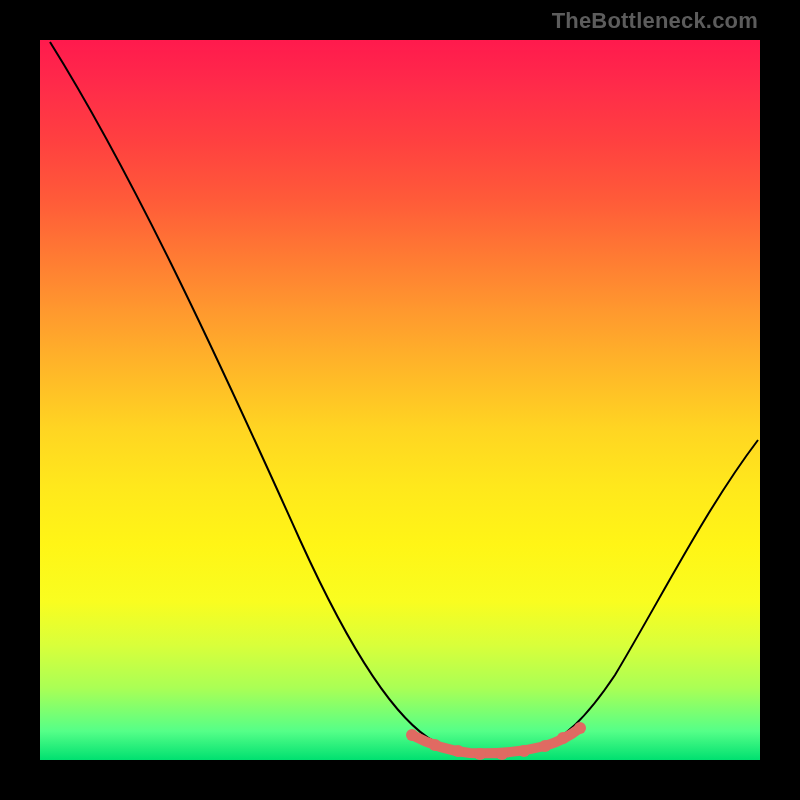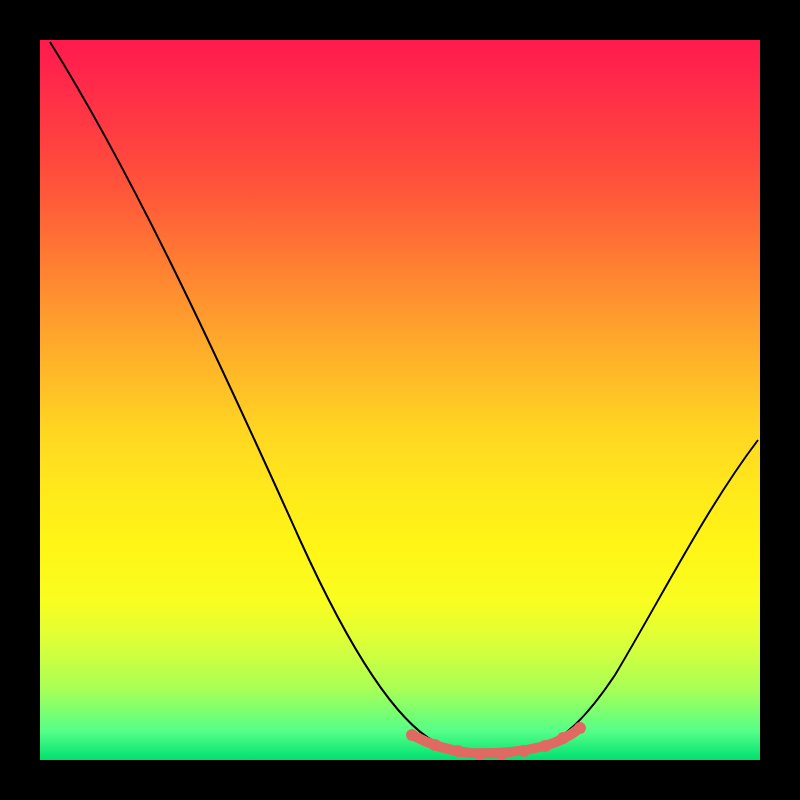--- a/index.html
+++ b/index.html
@@ -56,20 +56,21 @@
     stroke: #e06a62;
     stroke-width: 10;
     stroke-linecap: round;
     fill: none;
   }
 </style>
 </head>
 <body>
 
 <div class="container">
+  <div class="watermark">TheBottleneck.com</div>
   <div class="plot-area"></div>
 
   <svg class="curve-svg" viewBox="0 0 720 720">
     <path class="curve" d="M 10 2
          C 90 130, 170 300, 260 500
          C 310 610, 355 680, 395 702
          C 420 714, 460 714, 500 706
          C 520 702, 545 680, 575 635
          C 620 560, 665 470, 718 400"></path>
     <path class="marker-seg" d="M 372 695

